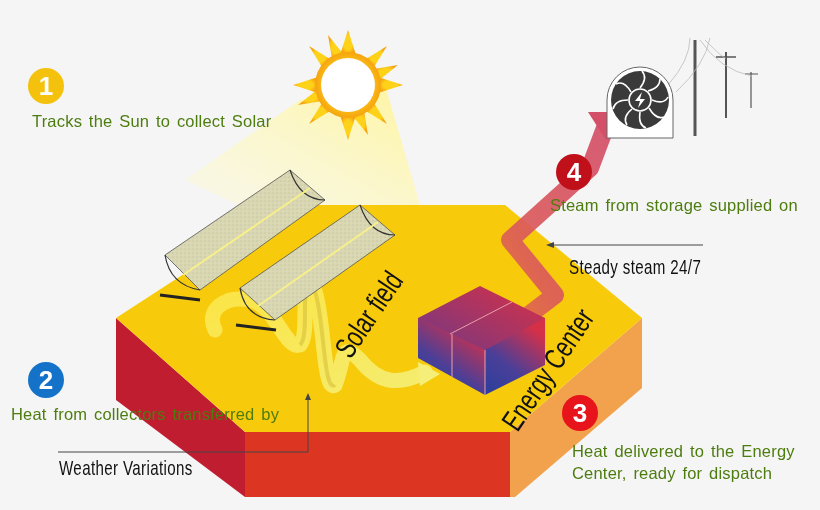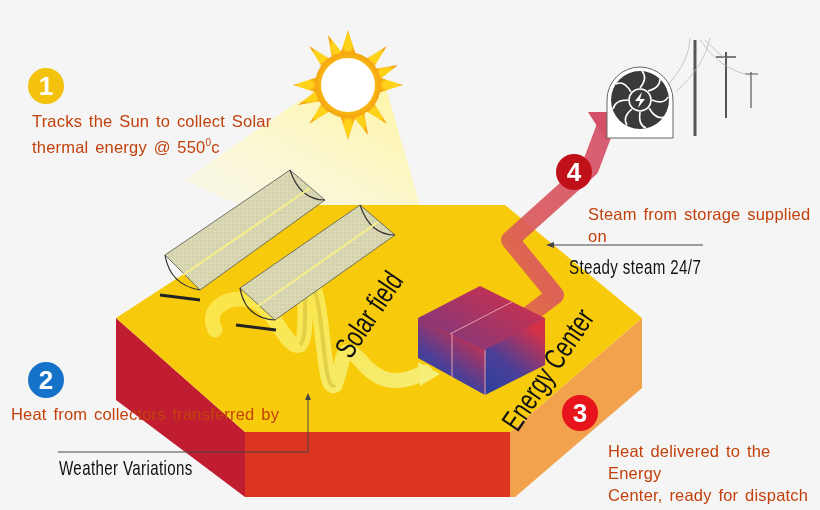--- a/index.html
+++ b/index.html
@@ -3,21 +3,21 @@
 <meta charset="utf-8">
 <style>
   html, body { margin: 0; padding: 0; }
   body {
     width: 820px; height: 510px; overflow: hidden;
     background: #f5f5f5;
     font-family: "Liberation Sans", sans-serif;
     position: relative;
   }
   #scene { position: absolute; left: 0; top: 0; width: 820px; height: 510px; }
-  .callout { position: absolute; color: #c2410c; font-size: 16.5px; line-height: 22px; letter-spacing: 0.2px; word-spacing: 2px; }
+  .callout { position: absolute; color: #4d7c0f; font-size: 16.5px; line-height: 22px; letter-spacing: 0.2px; word-spacing: 2px; }
   .badge {
     position: absolute; width: 36px; height: 36px; border-radius: 50%;
     color: #fff; font-weight: bold; font-size: 26px; line-height: 36px;
     text-align: center; font-family: "Liberation Sans", sans-serif;
   }
   .badge.b1 { background: #F4C20D; }
   .badge.b2 { background: #1473C8; }
   .badge.b3 { background: #E8141B; }
   .badge.b4 { background: #C0101A; }
   .cond {
@@ -157,35 +157,34 @@
 
   <polyline points="58,452 308,452 308,398" fill="none" stroke="#444" stroke-width="1"></polyline>
   <polygon points="305,400 308,393 311,400" fill="#444"></polygon>
   <line x1="548" y1="245" x2="703" y2="245" stroke="#444" stroke-width="1"></line>
   <polygon points="554,242 546,245 554,248" fill="#444"></polygon>
 </svg>
 
 <div class="badge b1" style="left:28px;top:68px;">1</div>
 <div class="callout" style="left:32px;top:110px;">
   <div>Tracks the Sun to collect Solar</div>
-  <div><span>thermal energy @ 550</span><sup>0</sup><span>c</span></div>
 </div>
 
 <div class="badge b2" style="left:28px;top:362px;">2</div>
 <div class="callout" style="left:11px;top:403px;text-align:center;">
   <div>Heat from collectors transferred by</div>
 </div>
 <div class="cond" style="left:59px;top:456px;">Weather Variations</div>
 
 <div class="badge b3" style="left:562px;top:395px;">3</div>
-<div class="callout" style="left:572px;top:440px;margin-left:36px;">
+<div class="callout" style="left:572px;top:440px;">
   <div>Heat delivered to the Energy</div>
   <div>Center, ready for dispatch</div>
 </div>
 
 <div class="badge b4" style="left:556px;top:154px;">4</div>
-<div class="callout" style="left:550px;top:203px;margin-left:38px;">
+<div class="callout" style="left:550px;top:194px;">
   <div>Steam from storage supplied on</div>
 </div>
 <div class="cond" style="left:569px;top:255px;">Steady steam 24/7</div>
 
 <div class="iso-label" style="left:328px;top:345px;transform:rotate(-56deg) scaleX(0.72);">Solar field</div>
 <div class="iso-label" style="left:495px;top:418px;transform:rotate(-56deg) scaleX(0.72);">Energy Center</div>
 
 </body></html>

